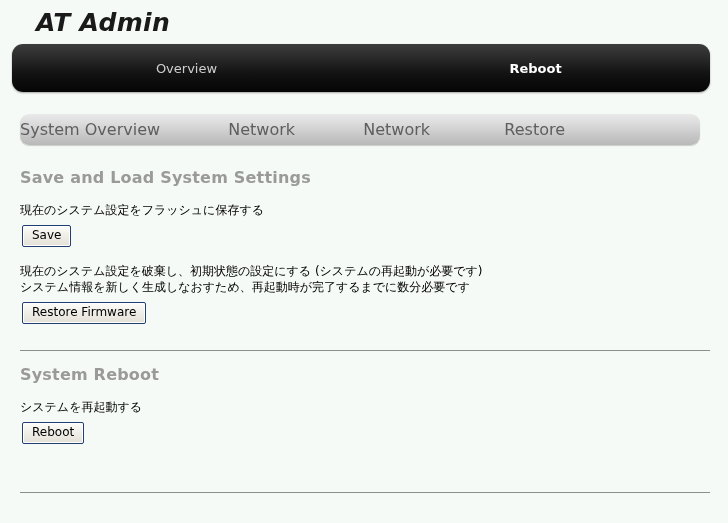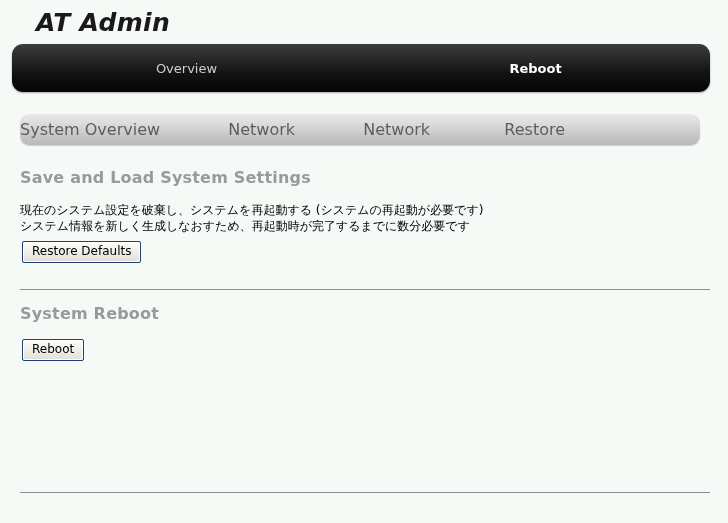--- a/index.html
+++ b/index.html
@@ -178,32 +178,37 @@
   </div>
   <div class="subitem active">
     <span>Save &amp; Load</span>
   </div>
 </div>
 
 <div class="content">
 
   <div class="section-title">Save and Load System Settings</div>
 
+  <div>
+    <p class="desc">現在のシステム設定をフラッシュに保存する</p>
+    <button class="btn" type="button">Save</button>
+  </div>
 
 
   <div>
     <p class="desc">
-      <span class="line">現在のシステム設定を破棄し、システムを再起動する (システムの再起動が必要です)</span>
+      <span class="line">現在のシステム設定を破棄し、初期状態の設定にする (システムの再起動が必要です)</span>
       <span class="line">システム情報を新しく生成しなおすため、再起動時が完了するまでに数分必要です</span>
     </p>
-    <button class="btn" type="button">Restore Defaults</button>
+    <button class="btn" type="button">Restore Firmware</button>
   </div>
 
   <hr class="rule">
 
   <div class="reboot-block">
     <div class="section-title">System Reboot</div>
+    <p class="desc">システムを再起動する</p>
     <button class="btn" type="button">Reboot</button>
   </div>
 
 </div>
 
 <hr class="rule-bottom">
 
 </body></html>

